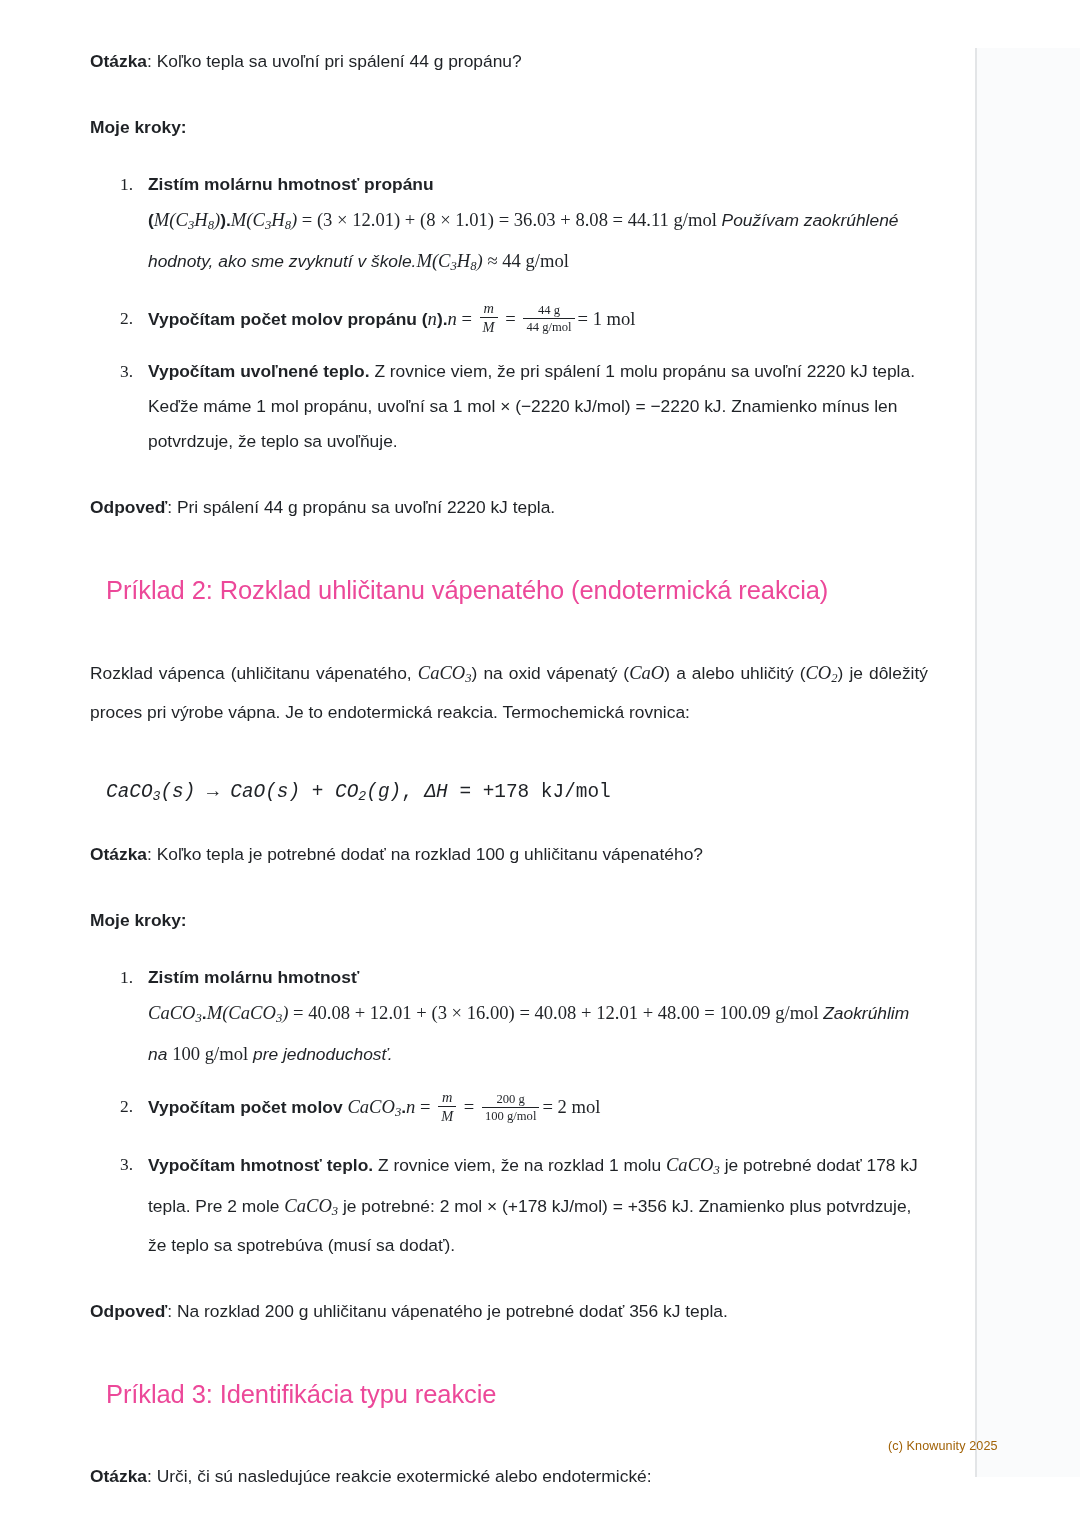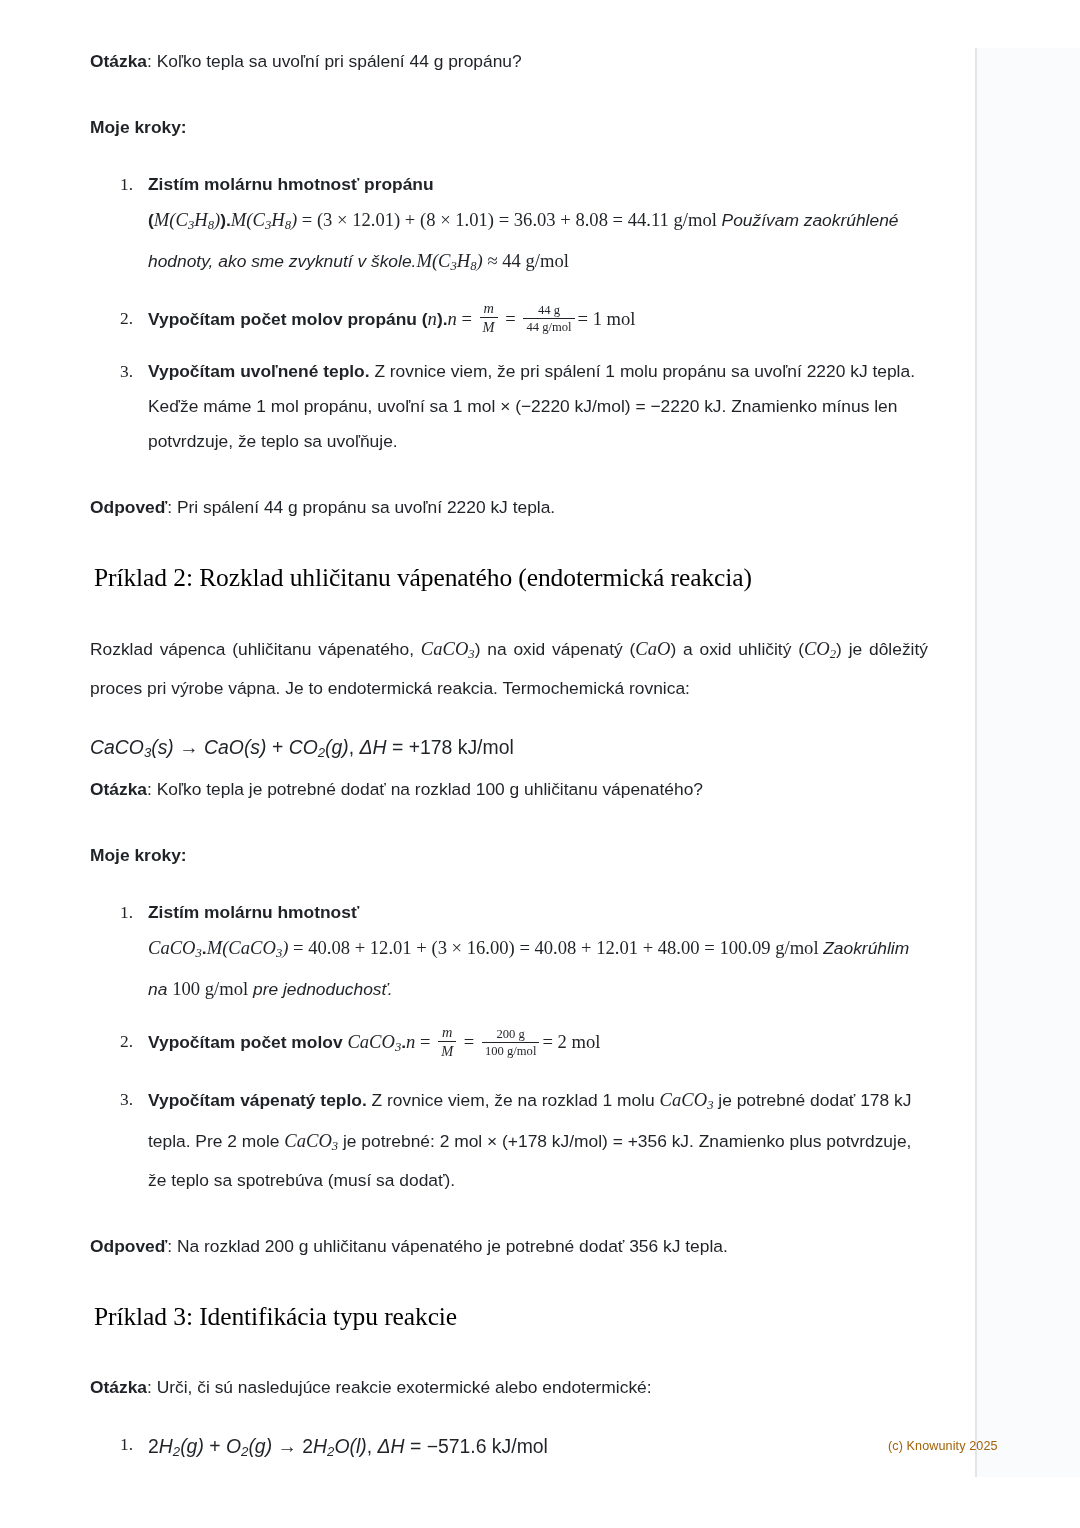--- a/index.html
+++ b/index.html
@@ -53,27 +53,26 @@
     font-size: 17.4px;
     line-height: 35px;
   }
   .b { font-weight: 700; }
 
   .spacer-lg { height: 31px; }
   .spacer-md { height: 22px; }
 
   
   h2.section-title {
-    margin: 4px;
+    margin: 16px;
     font-size: 25.5px;
     line-height: 36px;
     font-weight: 400;
-    color: #000000;
+    color: #ec4899;
     letter-spacing: -0.1px;
-    font-family: Liberation Serif, serif;
   }
 
   
   ol.steps {
     margin: 0;
     padding: 0 0 0 58px;
     list-style: none;
     counter-reset: stepnum;
   }
   ol.steps > li {
@@ -113,24 +112,24 @@
   
   .mn {
     font-family: "Liberation Serif", serif;
     font-size: 18.6px;
     font-style: normal;
     white-space: nowrap;
   }
 
   
   .eqline {
-    font-family: Liberation Sans, sans-serif;
+    font-family: Liberation Mono, monospace;
     font-size: 19.4px;
-    line-height: 38px;
-    margin: 0;
+    line-height: 48px;
+    margin: 16px;
     white-space: nowrap;
   }
   .eqline i { font-style: italic; }
 
   
   .frac {
     display: inline-block;
     vertical-align: -0.62em;
     text-align: center;
     font-family: "Liberation Serif", serif;
@@ -195,40 +194,40 @@
   <div class="spacer-lg"></div>
 
   <p class="qline"><span class="b">Odpoveď</span><span>: Pri spálení 44 g propánu sa uvoľní 2220 kJ tepla.</span></p>
 
   <div class="spacer-lg"></div>
 
   <h2 class="section-title">Príklad 2: Rozklad uhličitanu vápenatého (endotermická reakcia)</h2>
 
   <div class="spacer-lg"></div>
 
-  <p class="para"><span>Rozklad vápenca (uhličitanu vápenatého, </span><span class="math">CaCO<sub>3</sub></span><span>) na oxid vápenatý (</span><span class="math">CaO</span><span>) a oxid uhličitý (</span><span class="math">CO<sub>2</sub></span><span>) je dôležitý proces pri výrobe vápna. Je to endotermická reakcia. Termochemická rovnica:</span></p>
+  <p class="para"><span>Rozklad vápenca (uhličitanu vápenatého, </span><span class="math">CaCO<sub>3</sub></span><span>) na oxid vápenatý (</span><span class="math">CaO</span><span>) a alebo uhličitý (</span><span class="math">CO<sub>2</sub></span><span>) je dôležitý proces pri výrobe vápna. Je to endotermická reakcia. Termochemická rovnica:</span></p>
 
   <div class="spacer-md"></div>
 
   <p class="eqline"><i>CaCO</i><i style="font-size:0.68em;vertical-align:-0.22em;">3</i><i>(s)</i> → <i>CaO</i><i>(s)</i> + <i>CO</i><i style="font-size:0.68em;vertical-align:-0.22em;">2</i><i>(g)</i>, <i>ΔH</i> = +178 kJ/mol</p>
 
   <p class="qline"><span class="b">Otázka</span><span>: Koľko tepla je potrebné dodať na rozklad 100 g uhličitanu vápenatého?</span></p>
 
   <div class="spacer-lg"></div>
 
   <p class="qline"><span class="b">Moje kroky:</span></p>
 
   <div class="spacer-md"></div>
 
   <ol class="steps">
     <li><span class="b">Zistím molárnu hmotnosť </span><span class="math">CaCO<sub>3</sub></span><span class="b">.</span><span class="math">M(CaCO<sub>3</sub>)</span><span class="mn"> = 40.08 + 12.01 + (3 × 16.00) = 40.08 + 12.01 + 48.00 = 100.09 g/mol </span><span class="it">Zaokrúhlim na </span><span class="mn">100 g/mol</span><span class="it">&nbsp;</span><span class="it">pre jednoduchosť.</span></li>
 
     <li><span class="b">Vypočítam počet molov </span><span class="math">CaCO<sub>3</sub></span><span class="b">.</span><span class="math">n</span><span class="mn"> = </span><span class="frac sym"><span class="num"><i>m</i></span><span class="den"><i>M</i></span></span><span class="mn"> = </span><span class="frac"><span class="num">200 g</span><span class="den">100 g/mol</span></span><span class="mn">= 2 mol</span></li>
 
-    <li><span class="b">Vypočítam vápenatý teplo.</span><span> Z rovnice viem, že na rozklad 1 molu </span><span class="math">CaCO<sub>3</sub></span><span> je potrebné dodať 178 kJ tepla. Pre 2 mole </span><span class="math">CaCO<sub>3</sub></span><span> je potrebné: 2 mol × (+178 kJ/mol) = +356 kJ. Znamienko plus potvrdzuje, že teplo sa spotrebúva (musí sa dodať).</span></li>
+    <li><span class="b">Vypočítam hmotnosť teplo.</span><span> Z rovnice viem, že na rozklad 1 molu </span><span class="math">CaCO<sub>3</sub></span><span> je potrebné dodať 178 kJ tepla. Pre 2 mole </span><span class="math">CaCO<sub>3</sub></span><span> je potrebné: 2 mol × (+178 kJ/mol) = +356 kJ. Znamienko plus potvrdzuje, že teplo sa spotrebúva (musí sa dodať).</span></li>
   </ol>
 
   <div class="spacer-lg"></div>
 
   <p class="para"><span class="b">Odpoveď</span><span>: Na rozklad 200 g uhličitanu vápenatého je potrebné dodať 356 kJ tepla.</span></p>
 
   <div class="spacer-lg"></div>
 
   <h2 class="section-title">Príklad 3: Identifikácia typu reakcie</h2>
 

